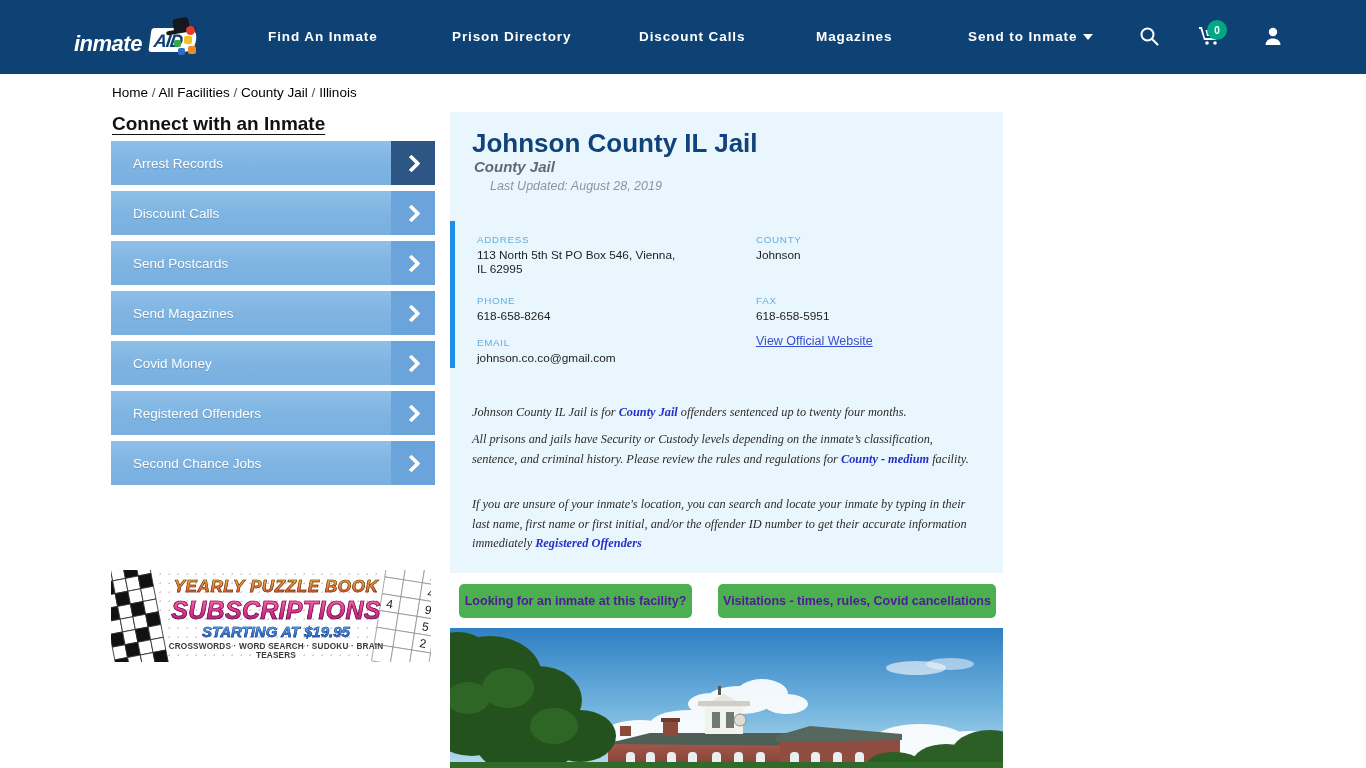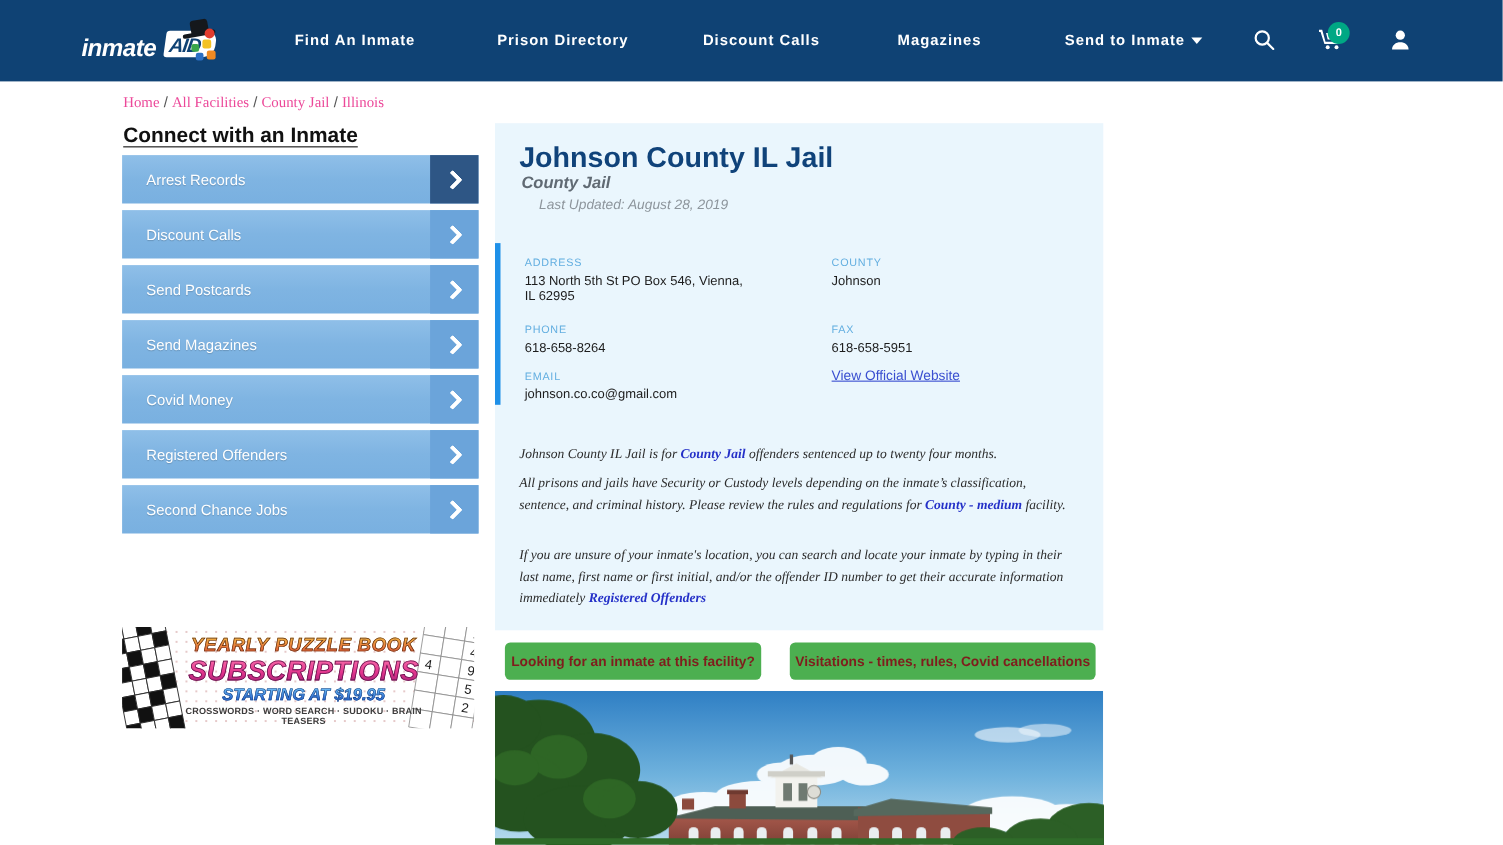--- a/index.html
+++ b/index.html
@@ -76,21 +76,21 @@
     background: #00a884; color: #ffffff;
     font-size: 10px; font-weight: bold;
     display: flex; align-items: center; justify-content: center;
   }
 
   
   #breadcrumb {
     position: absolute; left: 112px; top: 85px;
     font-size: 13.5px; color: #333333;
   }
-  #breadcrumb a { color: #ec4899; text-decoration: none; cursor: pointer; font-family: Liberation Serif, serif; }
+  #breadcrumb a { color: #000000; text-decoration: none; cursor: pointer; }
   #breadcrumb .sep { color: #555555; }
 
   
   #sidebar-title {
     position: absolute; left: 112px; top: 113px;
     font-size: 19px; font-weight: bold; color: #111111;
     text-decoration: underline; text-underline-offset: 4px;
   }
   #sidebar-list { position: absolute; left: 111px; top: 141px; width: 358px; }
   .side-btn {
@@ -210,21 +210,21 @@
     position: absolute; left: 472px;
     width: 506px;
     font-size: 12.3px; font-style: italic; color: #2b2b2b; line-height: 19.5px; font-family: Liberation Serif, serif;
   }
   .para a { color: #2430c8; font-weight: bold; font-style: italic;
             text-decoration: none; cursor: pointer; }
 
   
   .green-btn {
     position: absolute;
-    background: #4caf50; color: #7f1d1d;
+    background: #4caf50; color: #4c1d95;
     font-size: 12.5px; font-weight: bold;
     border-radius: 5px; border: none; cursor: pointer;
     display: flex; align-items: center; justify-content: center;
     text-align: center; padding: 0 0;
   }
 
   
   #facility-photo {
     position: absolute; left: 450px; top: 628px;
     width: 553px; height: 140px; overflow: hidden;

